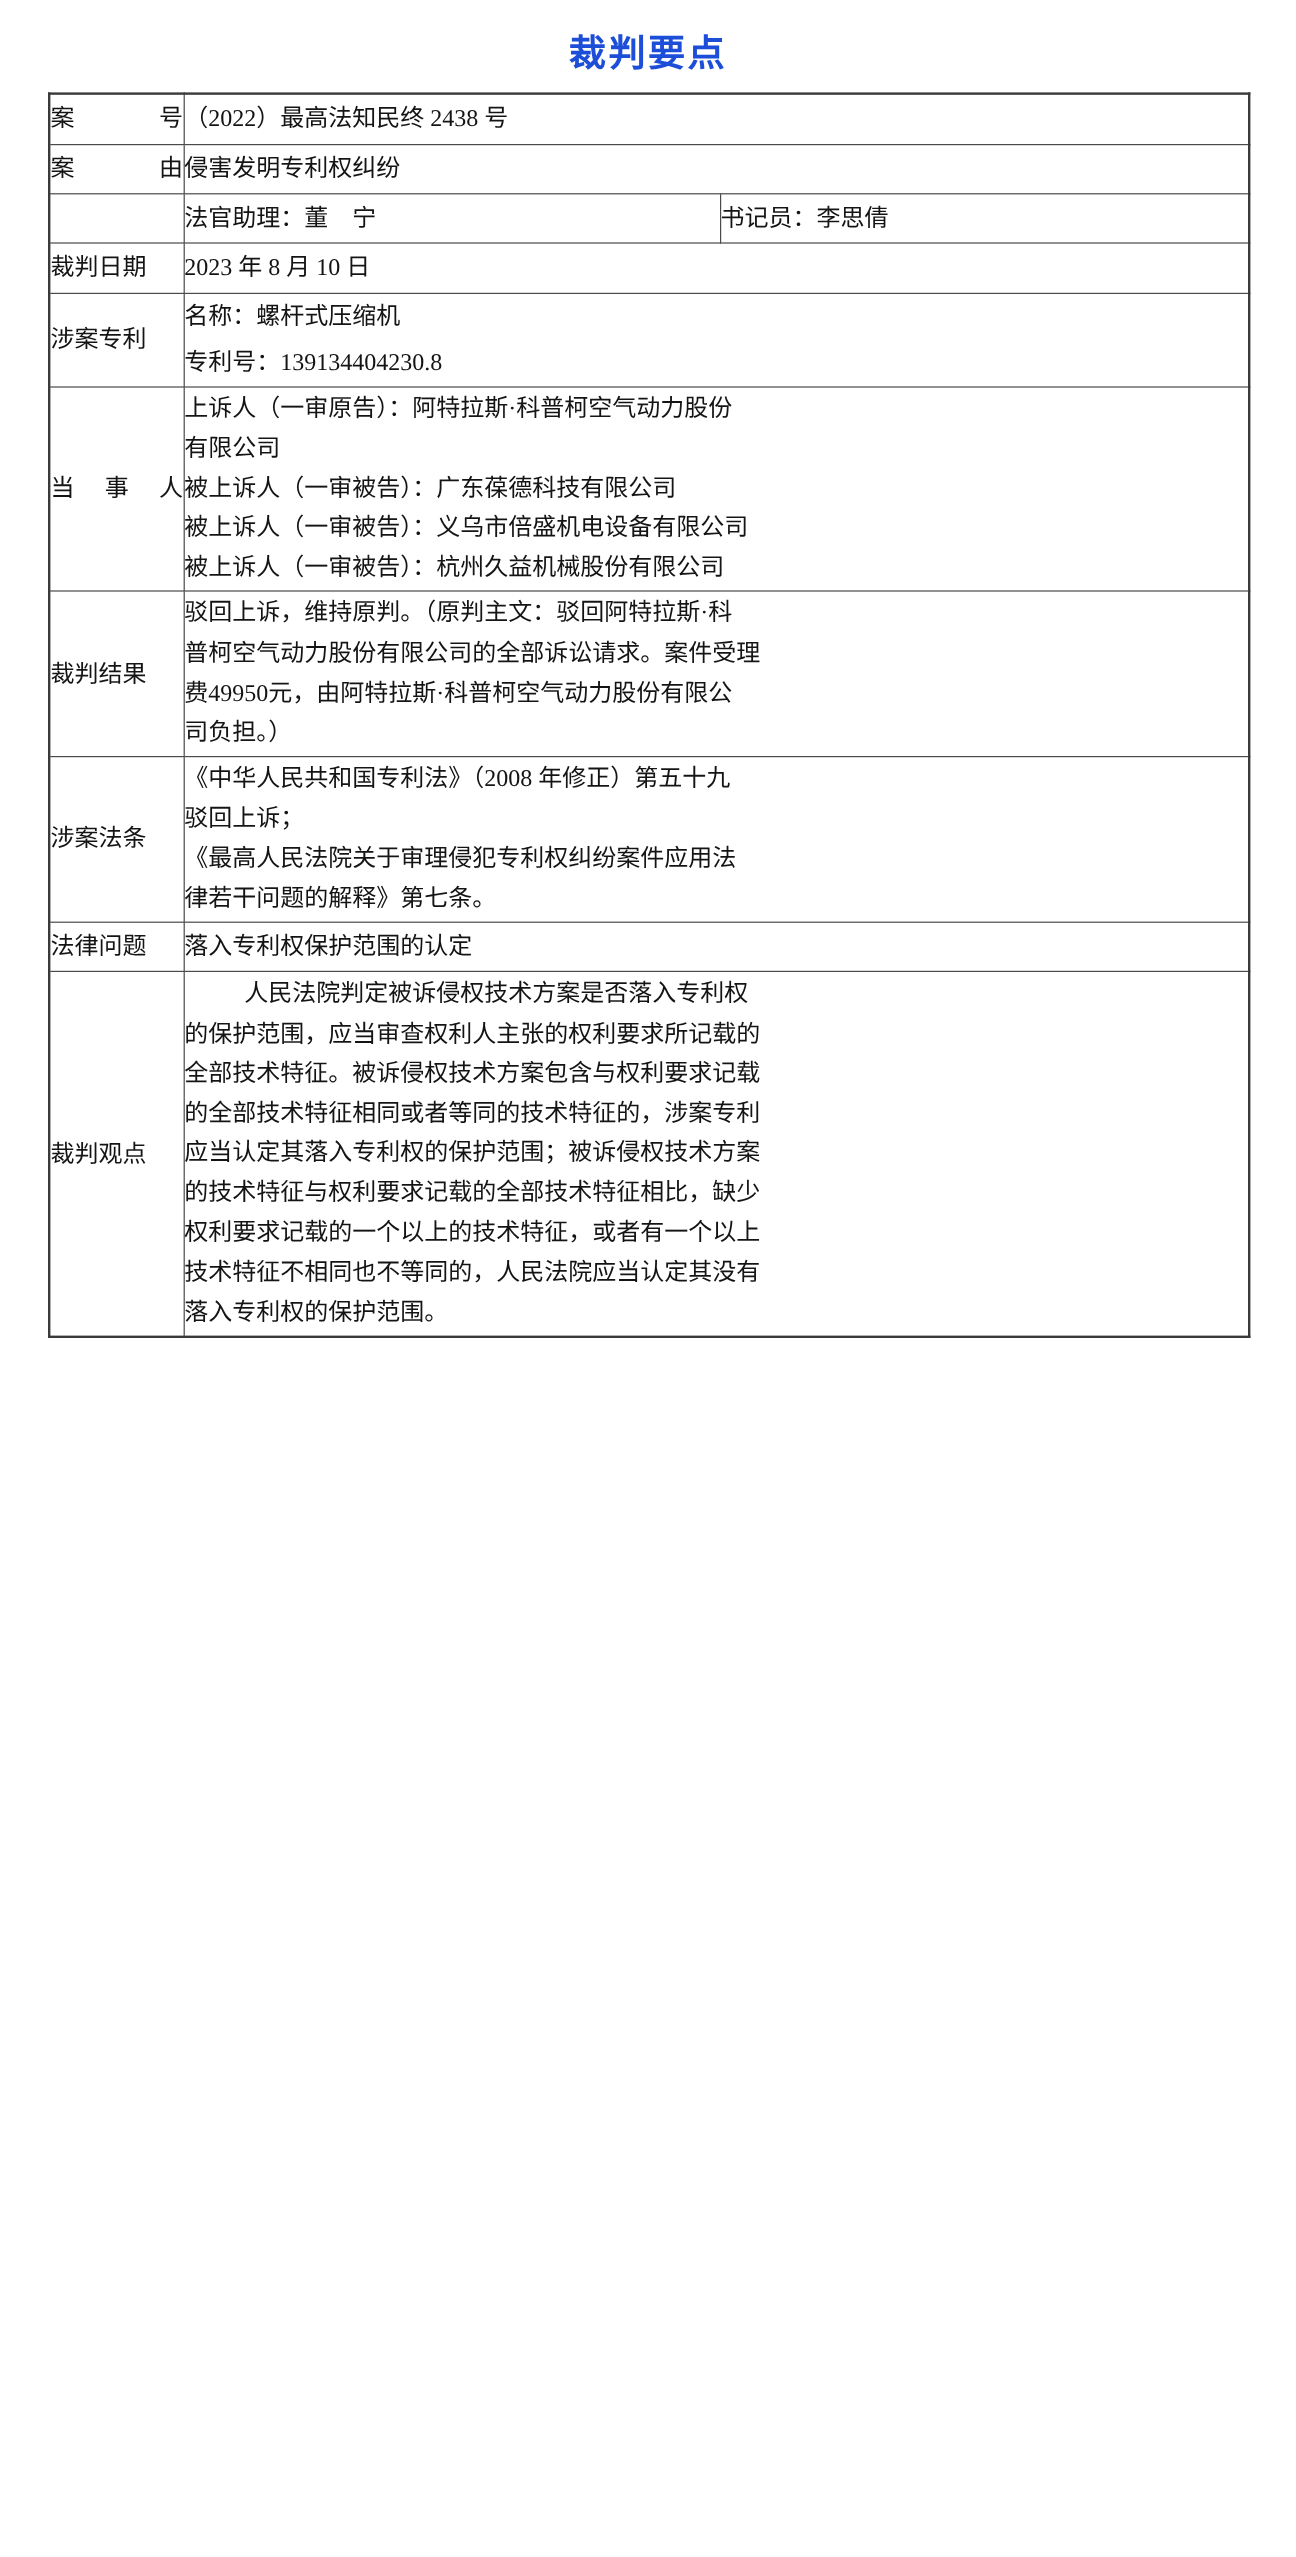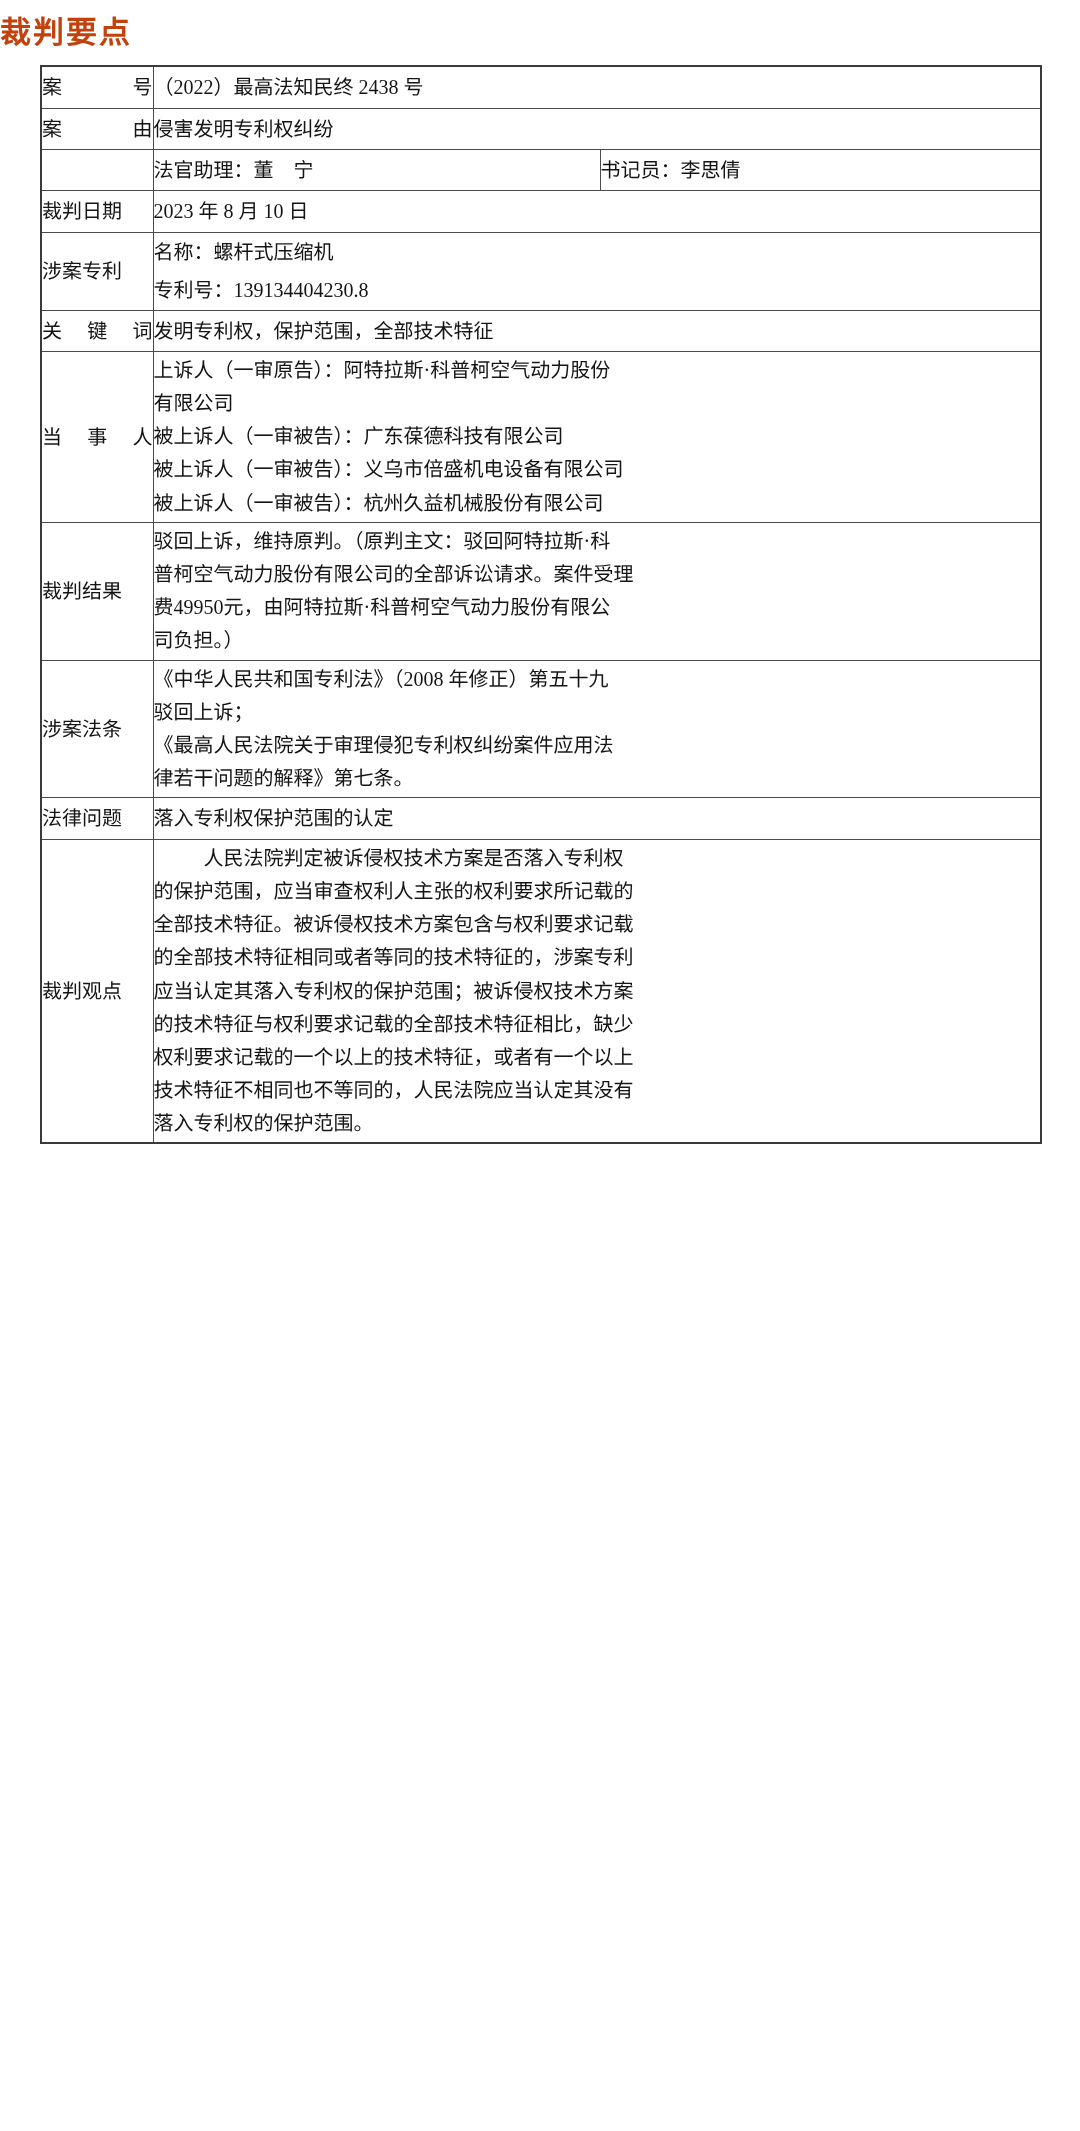--- a/index.html
+++ b/index.html
@@ -19,28 +19,28 @@
   }
 
   .page {
     width: 1080px;
     height: 2131px;
     position: relative;
     box-sizing: border-box;
   }
 
   .doc-title {
-    text-align: left;
+    text-align: center;
     font-size: 31px;
     font-weight: bold;
     letter-spacing: 2px;
-    padding-top: 14px;
+    padding-top: 26px;
     padding-bottom: 14px;
     line-height: 1.2;
-    color: #c2410c;
+    color: #1d4ed8;
     font-family: "Liberation Serif", "DejaVu Serif", serif;
   }
 
   table.key-points {
     border-collapse: collapse;
     table-layout: fixed;
     width: 1000px;
     margin-left: 40px;
     border: 2px solid #3a3a3a;
   }
@@ -176,28 +176,20 @@
       <tr>
         <td class="label-cell">
           <span class="lbl">涉案专利</span>
         </td>
         <td class="value-cell lines" colspan="2">
           <span class="line">名称：螺杆式压缩机</span>
           <span class="line">专利号：139134404230.8</span>
         </td>
       </tr>
 
-      <tr>
-        <td class="label-cell spread">
-          <span class="lbl">关 键 词</span>
-        </td>
-        <td class="value-cell" colspan="2">
-          <span class="single">发明专利权，保护范围，全部技术特征</span>
-        </td>
-      </tr>
 
       <tr>
         <td class="label-cell spread">
           <span class="lbl">当 事 人</span>
         </td>
         <td class="value-cell" colspan="2">
           <span class="para">
             <span class="ln">上诉人（一审原告）：阿特拉斯·科普柯空气动力股份</span>
             <span class="ln">有限公司</span>
             <span class="ln">被上诉人（一审被告）：广东葆德科技有限公司</span>

